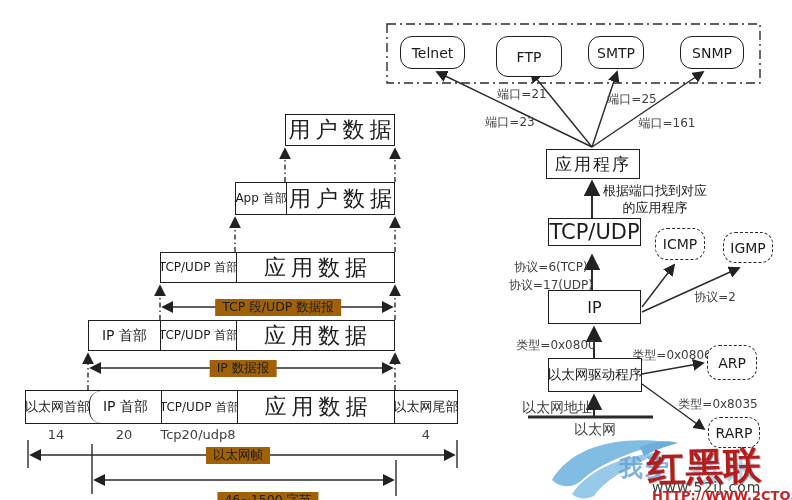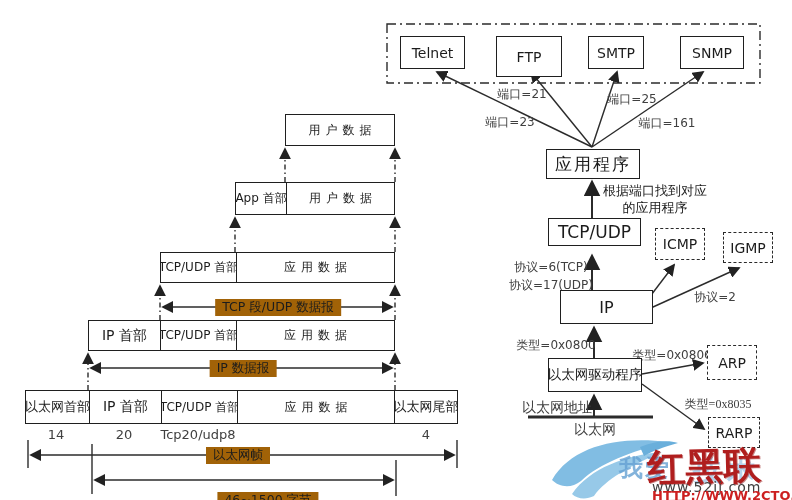--- a/index.html
+++ b/index.html
@@ -4,22 +4,22 @@
 <style>
   html,body{margin:0;padding:0;background:#fff;}
   #stage{
     position:relative; width:792px; height:500px; background:#ffffff;
     font-family:"DejaVu Sans","Liberation Sans",sans-serif; color:#1c1c1c;
     overflow:hidden;
   }
   #wires{position:absolute;left:0;top:0;width:792px;height:500px;}
   .cellrow{position:absolute;display:flex;border:1.6px solid #1f1f1f;background:#fff;box-sizing:border-box;}
   .cell{display:flex;align-items:center;justify-content:center;border-left:1.6px solid #1f1f1f;box-sizing:border-box;white-space:nowrap;overflow:hidden;}
-  .cell:first-child{border-left:none;} .fs12{font-size:12px;} .fs13{font-size:13px;} .fs14{font-size:14px;}
-  .big{font-size:12px;letter-spacing:5px;text-indent:5px;}
+  .cell:first-child{border-left:none;} .fs12{font-size:12px;} .fs13{font-size:13px;} .fs14{font-size:14px;border-radius:12px;}
+  .big{font-size:22px;letter-spacing:5px;text-indent:5px;}
   .node{position:absolute;border:1.7px solid #1f1f1f;background:#fff;display:flex;align-items:center;justify-content:center;box-sizing:border-box;white-space:nowrap;}
   .node.dashedbox{border:1.6px dashed #2a2a2a;}
   .lbl{position:absolute;white-space:nowrap;color:#404040;}
   .ctr{transform:translateX(-50%);}
   .cap{position:absolute;transform:translateX(-50%);background:#a16207;padding:0 7px;font-size:12.5px;white-space:nowrap;}
   .note{position:absolute;text-align:center;font-size:13px;line-height:17px;white-space:nowrap;}
   .wm-prefix{position:absolute;left:619px;top:452px;font-size:24px;font-weight:bold;color:rgba(100,160,210,.8);letter-spacing:2px;}
   .wm-overlay{position:absolute;left:693px;top:452px;font-size:28px;font-weight:bold;color:rgba(120,175,220,.55);letter-spacing:6px;}
   .wm-brand{position:absolute;left:648px;top:441px;font-size:38px;font-weight:bold;color:#b01e1e;
     font-family:"DejaVu Serif","Liberation Serif",serif;transform:rotate(-1.5deg);letter-spacing:0px;text-shadow:1px 1px 0 rgba(150,20,20,.5);}
@@ -135,33 +135,33 @@
   <div class="lbl ctr fs12" style="left:632px;top:91px;">端口=25</div>
   <div class="lbl ctr fs12" style="left:667px;top:115px;">端口=161</div>
 
   <div class="node" style="left:546px;top:149px;width:94px;height:30px;font-size:17px;letter-spacing:2px;">应用程序</div>
 
   <div class="note" style="left:600px;top:182px;width:110px;">
     <span>根据端口找到对应</span><br>
     <span>的应用程序</span>
   </div>
 
-  <div class="node" style="left:548px;top:218px;width:93px;height:28px;font-size:17px;">TCP/UDP</div>
+  <div class="node" style="left:548px;top:218px;width:93px;height:28px;font-size:21px;">TCP/UDP</div>
   <div class="node dashedbox fs14" style="left:655px;top:228px;width:50px;height:32px;">ICMP</div>
   <div class="node dashedbox fs14" style="left:723px;top:232px;width:50px;height:31px;">IGMP</div>
 
   <div class="lbl ctr fs12" style="left:551px;top:259px;">协议=6(TCP)</div>
   <div class="lbl ctr fs12" style="left:551px;top:277px;">协议=17(UDP)</div>
   <div class="lbl ctr fs12" style="left:715px;top:289px;">协议=2</div>
 
-  <div class="node" style="left:548px;top:290px;width:93px;height:34px;font-size:16px;margin-left:12px;">IP</div>
+  <div class="node" style="left:548px;top:290px;width:93px;height:34px;font-size:16px;">IP</div>
 
   <div class="lbl ctr fs12" style="left:556px;top:337px;">类型=0x0800</div>
   <div class="lbl ctr fs12" style="left:672px;top:347px;">类型=0x0806</div>
-  <div class="lbl ctr fs12" style="left:718px;top:396px;font-family:Liberation Serif, serif;">类型=0x8035</div>
+  <div class="lbl ctr fs12" style="left:718px;top:396px;">类型=0x8035</div>
 
   <div class="node" style="left:548px;top:358px;width:94px;height:34px;font-size:13.5px;">以太网驱动程序</div>
   <div class="node dashedbox fs14" style="left:708px;top:417px;width:52px;height:31px;">RARP</div>
   <div class="node dashedbox fs14" style="left:707px;top:345px;width:50px;height:35px;">ARP</div>
 
   <div class="lbl ctr fs14" style="left:557px;top:399px;">以太网地址</div>
   <div class="lbl ctr fs14" style="left:595px;top:421px;">以太网</div>
 
   <div class="wm-prefix">我爱</div>
   <div class="wm-overlay">技术</div>

